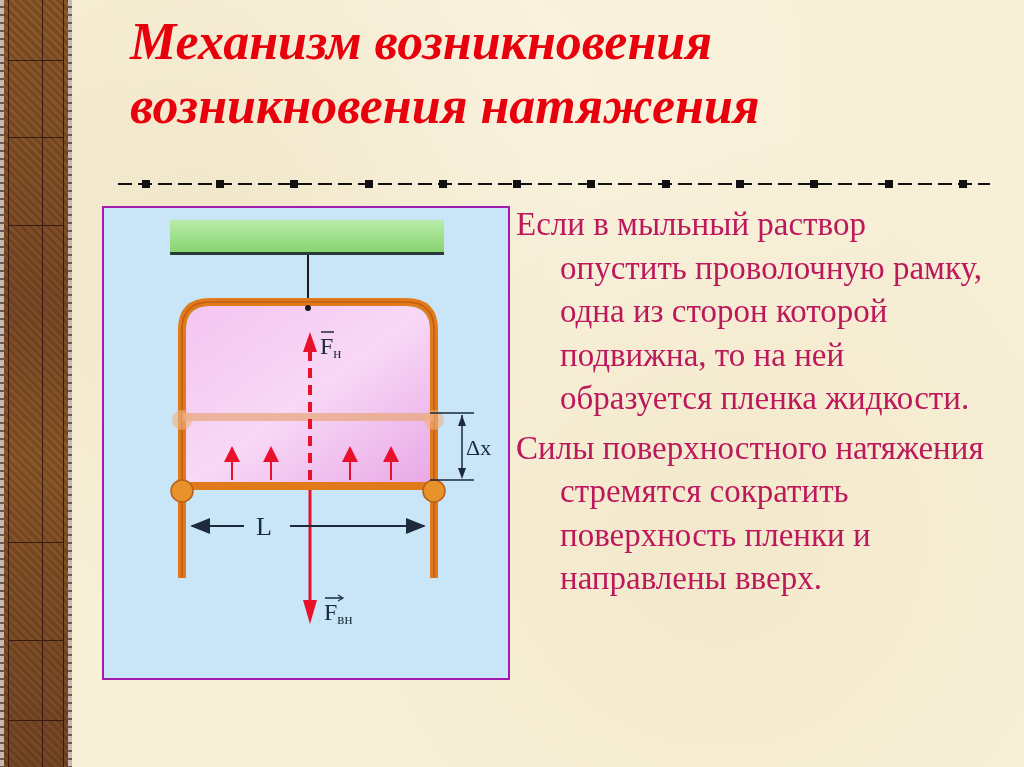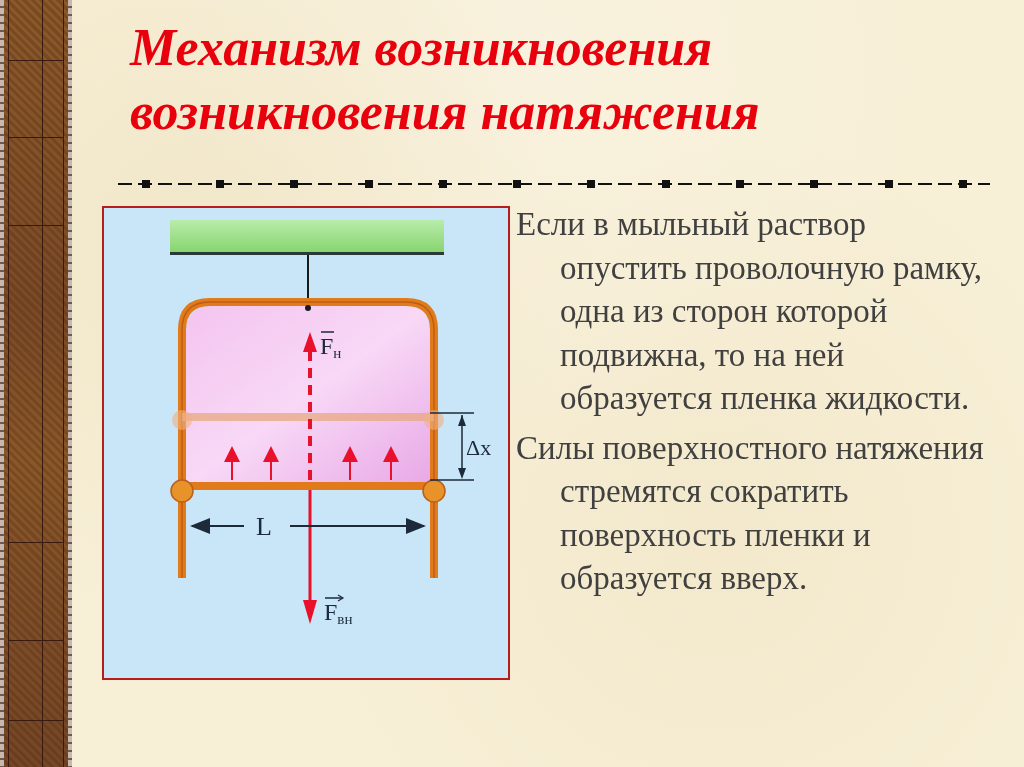--- a/index.html
+++ b/index.html
@@ -26,34 +26,34 @@
   .strip-inner {
     position:absolute; left:4px; top:0; right:4px; bottom:0;
     border-left:1px solid #3a1a10; border-right:1px solid #3a1a10;
   }
   .strip-vline { position:absolute; left:33px; top:0; bottom:0; width:1px; background:#3a1a10; }
   .strip-hline { position:absolute; left:0; right:0; height:1px; background:#3a1a10; }
   .strip-edge { position:absolute; top:0; bottom:0; width:4px;
     background: repeating-linear-gradient(180deg,#c8b8ae 0 6px,#6a5a55 6px 8px); }
 
   .title {
-    position:absolute; left:130px; top:16px; width:860px;
+    position:absolute; left:130px; top:10px; width:860px;
     color:#e8000c; font-family:"Liberation Serif", serif; font-style:italic; font-weight:bold;
     font-size:52px; line-height:64px; margin:0;
   }
   .divider {
     position:absolute; left:118px; top:177px; width:872px; height:14px;
   }
   .diagram {
     position:absolute; left:102px; top:206px; width:408px; height:474px;
-    background:#c8e6f8; border:2px solid #b91c1c; box-sizing:border-box;text-decoration:underline;
+    background:#c8e6f8; border:2px solid #a21caf; box-sizing:border-box;text-decoration:underline;
   }
   .body-text {
     position:absolute; left:516px; top:203px; width:480px;
-    color:#404040; font-family:"Liberation Serif", serif; font-size:33px; line-height:43.5px;
+    color:#be185d; font-family:"Liberation Serif", serif; font-size:33px; line-height:43.5px;
   }
   .para { margin:0 0 6px 0; padding-left:44px; text-indent:-44px; }
 </style>
 </head>
 <body>
 
 <div class="strip">
   <div class="strip-inner">
     <div class="strip-vline"></div>
     <div class="strip-hline" style="top:60px"></div>
@@ -163,14 +163,14 @@
       <line x1="221" y1="390" x2="238" y2="390" stroke="#1c2a3a" stroke-width="1.5"></line>
       <path d="M234,387 L239,390 L234,393" fill="none" stroke="#1c2a3a" stroke-width="1.2"></path>
       <text x="152" y="327" font-size="26">L</text>
       <text x="362" y="247" font-size="22">Δx</text>
     </g>
   </svg>
 </div>
 
 <div class="body-text">
   <p class="para">Если в мыльный раствор опустить проволочную рамку, одна из сторон которой подвижна, то на ней образуется пленка жидкости.</p>
-  <p class="para">Силы поверхностного натяжения стремятся сократить поверхность пленки и образуется вверх.</p>
+  <p class="para">Силы поверхностного натяжения стремятся сократить поверхность пленки и направлены вверх.</p>
 </div>
 
 </body></html>

